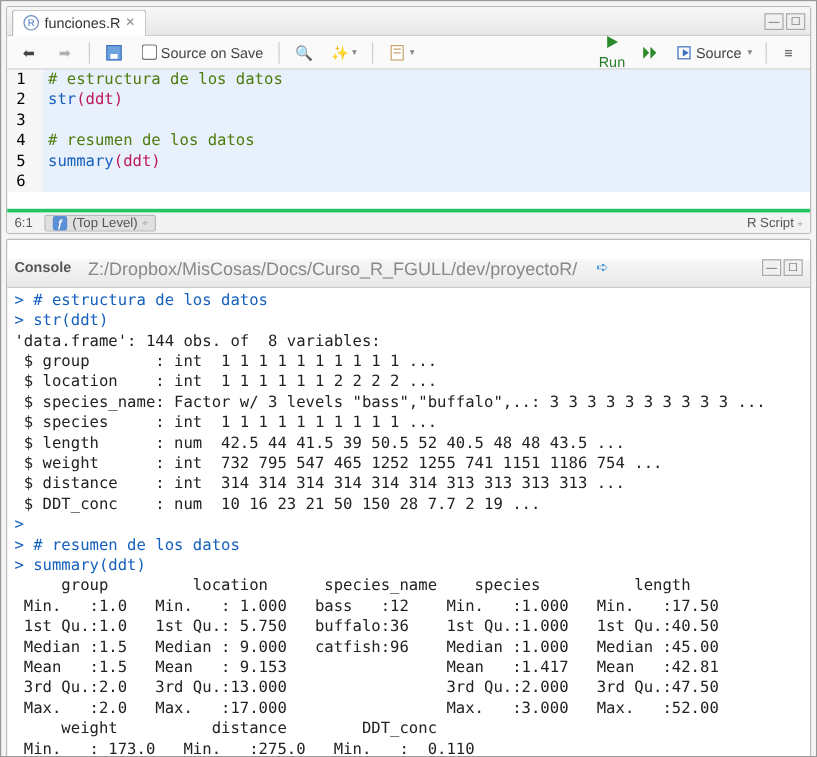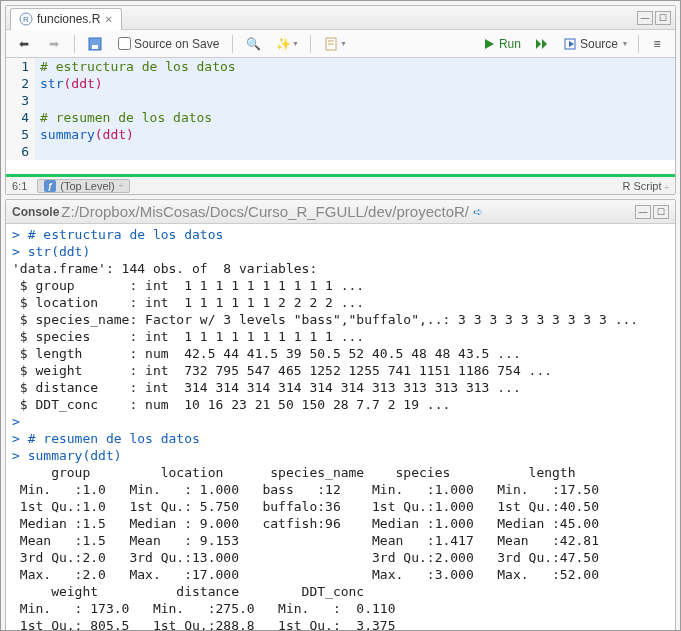--- a/index.html
+++ b/index.html
@@ -8,35 +8,35 @@
   .tabbar { display:flex; align-items:center; height:24px; background:linear-gradient(#f7f7f7,#e8e8e8); border-bottom:1px solid #ccc; padding:0 4px; }
   .tab { display:flex; align-items:center; gap:4px; padding:2px 8px; border:1px solid #bbb; border-bottom:none; background:#fff; border-radius:3px 3px 0 0; height:22px; margin-top:2px;}
   .tab .close { color:#888; font-size:10px; }
   .win-btns { margin-left:auto; display:flex; gap:2px; }
   .win-btn { width:16px; height:14px; border:1px solid #aaa; background:#f0f0f0; display:flex; align-items:center; justify-content:center; font-size:9px; color:#555;}
   .toolbar { display:flex; align-items:center; gap:6px; height:28px; border-bottom:1px solid #ccc; padding:0 6px; background:#fafafa;}
   .tbtn { display:flex; align-items:center; gap:3px; padding:2px 4px; border:1px solid transparent; border-radius:2px; color:#444;}
   .sep { width:1px; height:18px; background:#ccc; margin:0 2px;}
   .icon { width:14px; height:14px; display:inline-flex; align-items:center; justify-content:center; }
   .editor { display:flex; font-family: "Lucida Console","Consolas",monospace; font-size:13px; line-height:17px; }
-  .gutter { width:30px; text-align:right; padding-right:6px; color:#0c4a6e; background:#f7f7f7; border-right:1px solid #eee;}
+  .gutter { width:30px; text-align:center; padding-right:6px; color:#000000; background:#f7f7f7; border-right:1px solid #eee;}
   .code { flex:1; background:#e8f0fb; padding:0 4px; white-space:pre;}
   .comment { color:#4d7c0f; }
   .kw { color:#1560bd; }
   .paren { color:#be185d; }
   .statusbar { display:flex; align-items:center; height:20px; border-top:3px solid #22c55e; background:#f3f3f3; font-size:11px; color:#555; padding:0 6px;}
   .statusbar .right { margin-left:auto;}
-  .console-head { display:flex; align-items:center; height:24px; border-bottom:1px solid #ccc; background:linear-gradient(#f7f7f7,#e8e8e8); padding:0 6px; gap:2px; color:#555;}
+  .console-head { display:flex; height:24px; border-bottom:1px solid #ccc; background:linear-gradient(#f7f7f7,#e8e8e8); padding:0 6px; gap:14px; color:#555;margin-top:16px;}
   .console-body { font-family:"Lucida Console","Consolas",monospace; font-size:13px; line-height:17px; padding:2px 6px; white-space:pre; color:#222; height:410px; overflow:hidden;}
   .prompt { color:#1560bd; }
   .func-ind { background:#e0e0e0; border:1px solid #bbb; padding:0 6px; border-radius:2px; display:flex; align-items:center; gap:4px;}
   svg { display:block; }
   .source-pane { height:190px; display:flex; flex-direction:column;}
   .editor-wrap { flex:1; overflow:hidden;}
-  .run-btn { color:#2a7a2a; }
+  .run-btn { color:#2a7a2a;flex-direction:column; }
   .path { color:#888; font-size:15px;}
 </style>
 </head>
 <body>
 
 <div class="pane source-pane">
   <div class="tabbar">
     <div class="tab">
       <span class="icon">
         <svg width="14" height="14">

